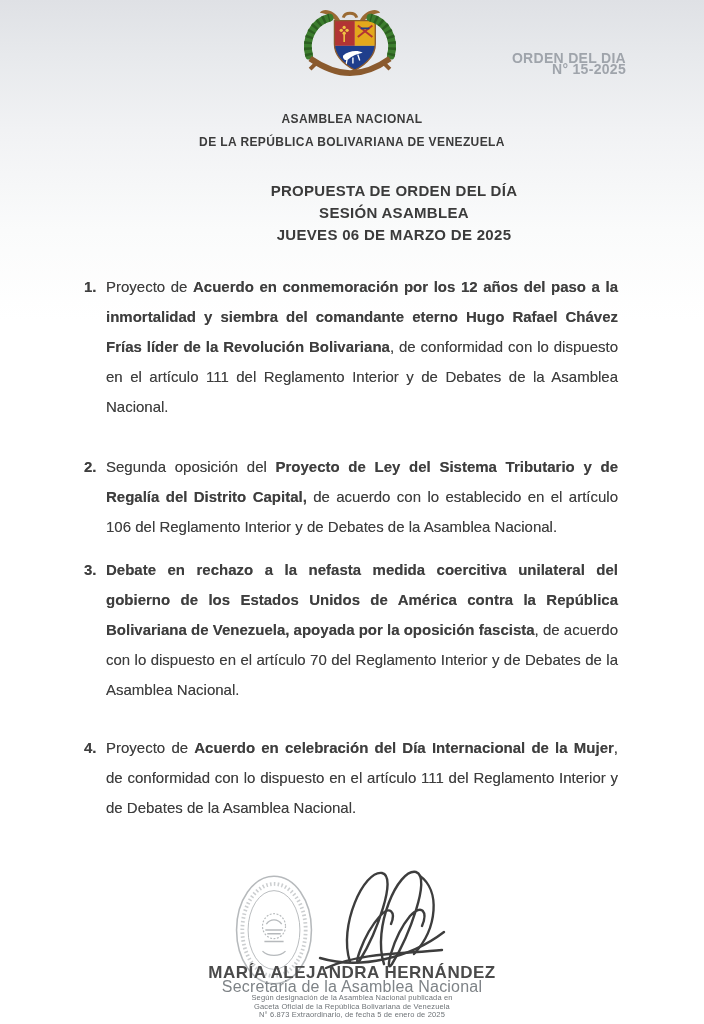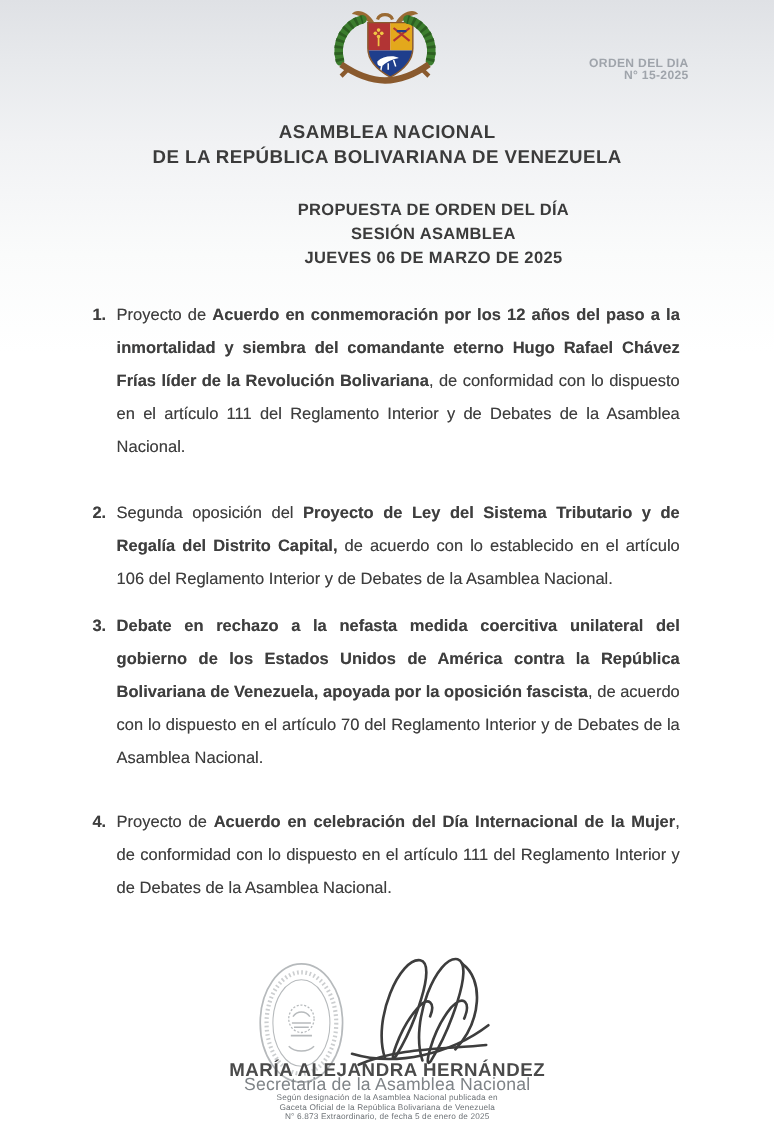--- a/index.html
+++ b/index.html
@@ -7,25 +7,25 @@
     position:relative;
     width:704px;height:1024px;
     overflow:hidden;
     background:linear-gradient(180deg,#dfe1e5 0px,#e7e9ec 55px,#f1f2f4 130px,#fafbfb 230px,#ffffff 320px,#ffffff 100%);
     font-family:"Liberation Sans","DejaVu Sans",sans-serif;
     color:#3c3c3c;
   }
   .emblem{position:absolute;left:296px;top:5px;width:108px;height:72px;}
   .doc-badge{
     position:absolute;top:53px;right:78px;text-align:right;
-    font-size:11px;font-weight:700;color:#9fa4ab;line-height:11px;letter-spacing:.3px;
+    font-size:14px;font-weight:700;color:#9fa4ab;line-height:11px;letter-spacing:.3px;
   }
   .org-block{
     position:absolute;top:108px;left:0;width:100%;text-align:center;
-    font-weight:700;font-size:17px;line-height:23px;letter-spacing:.4px;color:#3b3b3b;
+    font-weight:700;font-size:12px;line-height:23px;letter-spacing:.4px;color:#3b3b3b;
   }
   .title-block{
     position:absolute;top:180px;left:0;width:100%;text-align:center;
     font-weight:700;font-size:15px;line-height:22px;letter-spacing:.3px;color:#3b3b3b;padding-left:42px;
   }
   .agenda{
     position:absolute;left:84px;top:272px;width:534px;
     font-size:15px;line-height:30px;text-align:justify;
     color:#3e3e3e;text-shadow:0 0 .4px rgba(62,62,62,.55);
   }

